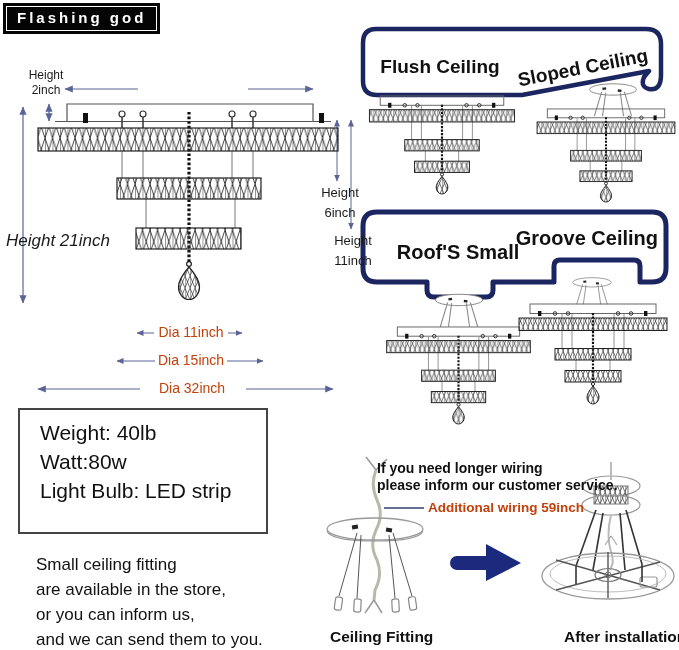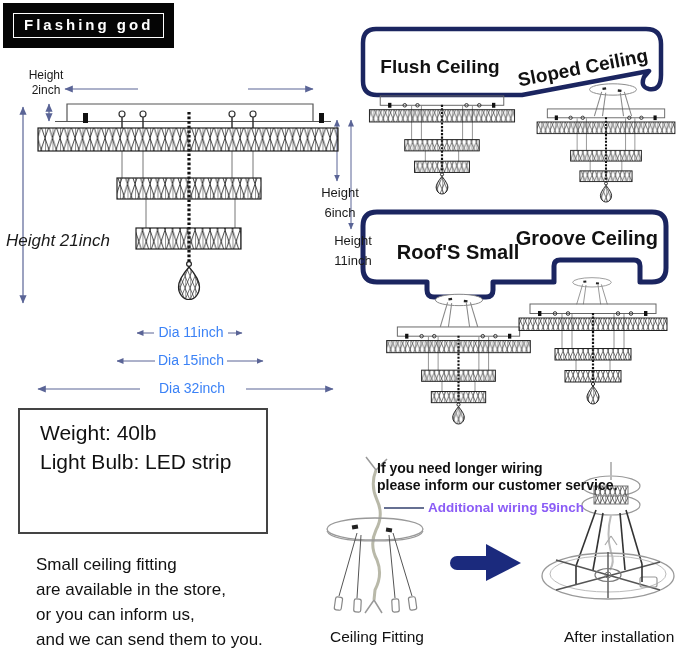--- a/index.html
+++ b/index.html
@@ -1,34 +1,34 @@
 <!DOCTYPE html>
 <html><head>
 <meta charset="utf-8">
 <style>
   html,body{margin:0;padding:0;background:#fff;}
   #canvas{position:relative;width:679px;height:650px;background:#ffffff;overflow:hidden;
           font-family:"Liberation Sans",sans-serif;color:#1a1a1a;}
   .abs{position:absolute;}
   .ctr{text-align:center;}
-  .dim{font-size:14px;color:#3b82f6;background:#fff;line-height:1.1;text-align:center;}
+  .dim{font-size:14px;color:#c2410c;background:#fff;line-height:1.1;text-align:center;}
   .dim-s{font-size:12px;color:#1a1a1a;line-height:1.25;}
   .dim-m{font-size:13px;color:#1a1a1a;line-height:1.5;}
   .big-dim{font-size:16px;color:#1a1a1a;background:#fff;}
   .h21{font-size:17px;color:#1a1a1a;font-style:italic;}
   .banner-title{font-weight:bold;font-size:19px;color:#111;white-space:nowrap;}
   .banner-title2{font-weight:bold;font-size:20px;color:#111;white-space:nowrap;}
   .spec-box{left:18px;top:408px;width:250px;height:126px;border:2px solid #444;box-sizing:border-box;
             padding:8px 0 0 20px;}
   .spec-line{font-size:21px;line-height:29px;color:#111;}
   .note-par{left:36px;top:552px;width:260px;font-size:17px;line-height:25px;color:#111;}
   .notice{font-weight:bold;font-size:14px;line-height:17px;color:#111;}
-  .addl{font-weight:bold;font-size:13.5px;color:#8b5cf6;white-space:nowrap;}
-  .bold-label{font-weight:normal;font-size:15.5px;color:#111;white-space:nowrap;text-align:center;}
-  .logo-outer{left:3px;top:3px;background:#050505;padding:10px;text-align:center;}
+  .addl{font-weight:bold;font-size:13.5px;color:#c2410c;white-space:nowrap;}
+  .bold-label{font-weight:bold;font-size:15.5px;color:#111;white-space:nowrap;text-align:center;}
+  .logo-outer{left:3px;top:3px;background:#050505;padding:3px;text-align:center;}
   .logo-inner{border:1.5px solid #fff;padding:2px 10px 3px 10px;}
   .logo-text{color:#fff;font-weight:bold;font-size:15px;letter-spacing:3px;white-space:nowrap;}
   .rot-sloped{transform:rotate(-11deg);transform-origin:center;}
   svg{display:block;}
 </style>
 </head>
 <body>
 
 <div id="canvas">
 
@@ -241,20 +241,21 @@
   <div class="abs dim ctr" style="left:155px;top:353px;width:72px;">Dia 15inch</div>
   <div class="abs dim ctr" style="left:152px;top:381px;width:80px;">Dia 32inch</div>
 
   <div class="abs banner-title ctr" style="left:375px;top:56px;width:130px;">Flush Ceiling</div>
   <div class="abs banner-title ctr rot-sloped" style="left:508px;top:57px;width:150px;">Sloped Ceiling</div>
   <div class="abs banner-title2 ctr" style="left:393px;top:241px;width:130px;">Roof'S Small</div>
   <div class="abs banner-title2 ctr" style="left:508px;top:227px;width:150px;text-align:right;">Groove Ceiling</div>
 
   <div class="abs spec-box">
     <div class="spec-line">Weight: 40lb</div>
+    <div class="spec-line">Watt:80w</div>
     <div class="spec-line">Light Bulb: LED strip</div>
   </div>
 
   <div class="abs note-par">
     <div>Small ceiling fitting</div>
     <div>are available in the store,</div>
     <div>or you can inform us,</div>
     <div>and we can send them to you.</div>
   </div>
 

